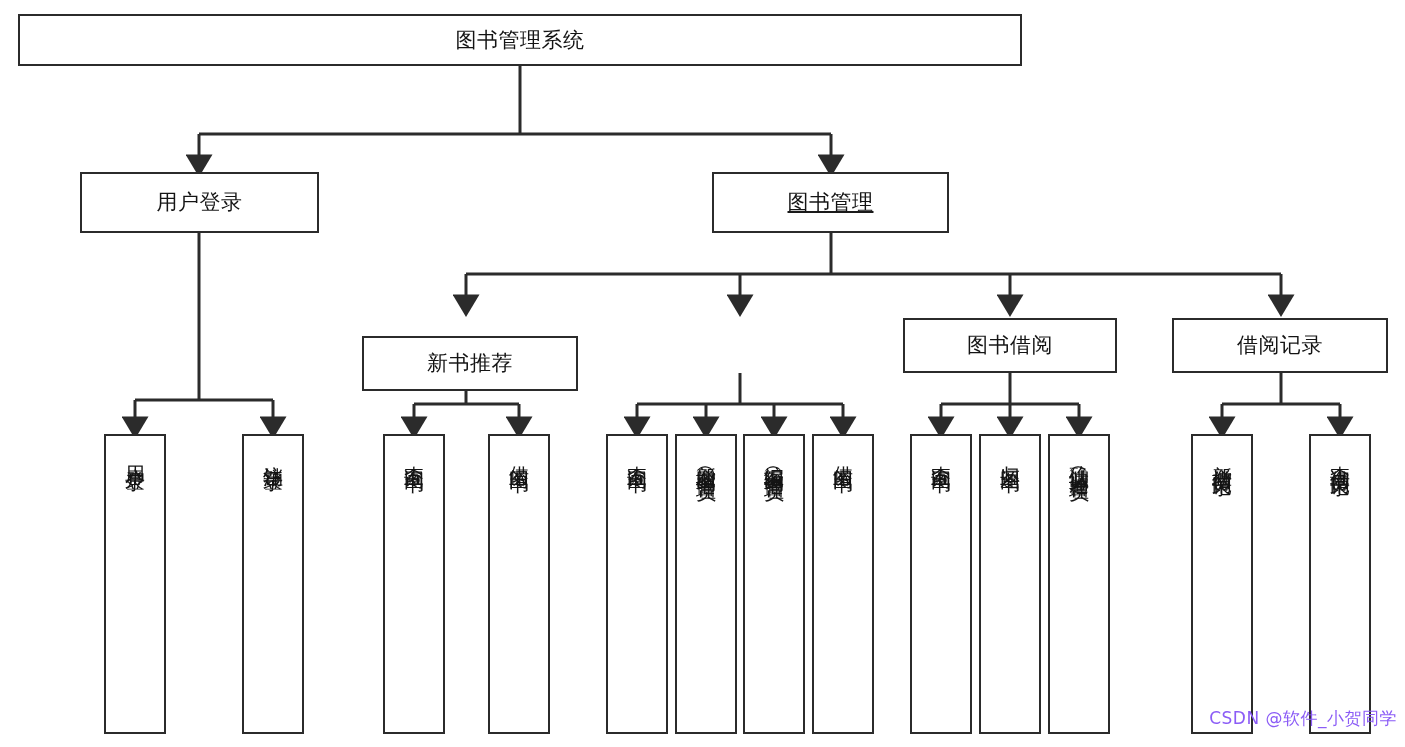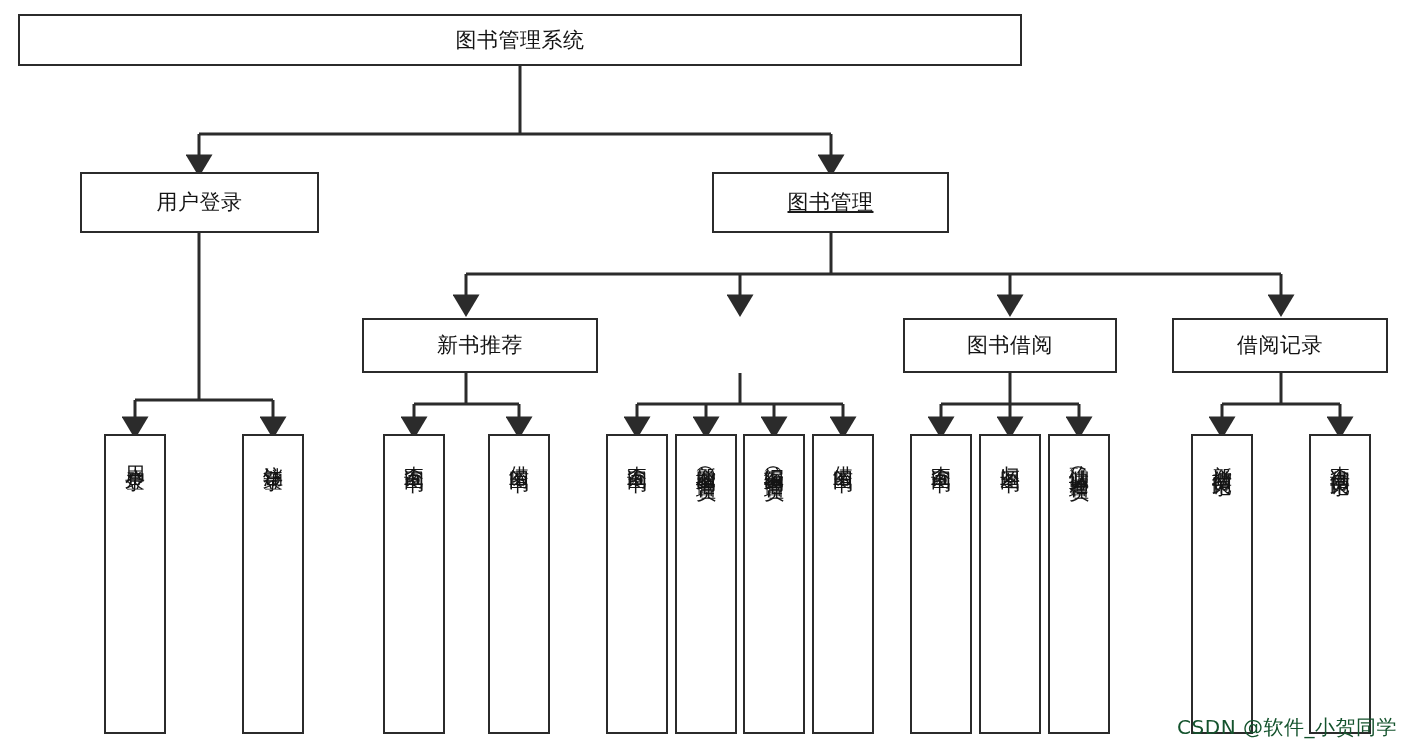--- a/index.html
+++ b/index.html
@@ -57,23 +57,23 @@
     text-orientation: upright;
     font-size: 20px;
     line-height: 1.05;
     letter-spacing: 2.5px;
     white-space: nowrap;
     height: auto;
   }
   #watermark {
     position: absolute;
     right: 8px;
-    bottom: 6px;
-    font-size: 20px;
-    color: #14532d;
+    bottom: 17px;
+    font-size: 17px;
+    color: #8b5cf6;
     letter-spacing: 0.5px;
     z-index: 6;
     white-space: nowrap;
   }
 </style>
 </head>
 <body>
 
 <div id="diagram-root">
 
@@ -131,21 +131,21 @@
     <span class="node-label">图书管理系统</span>
   </div>
 
   <div class="node" style="left:80px; top:172px; width:239px; height:61px;">
     <span class="node-label">用户登录</span>
   </div>
   <div class="node" style="left:712px; top:172px; width:237px; height:61px;text-decoration:underline;">
     <span class="node-label">图书管理</span>
   </div>
 
-  <div class="node" style="left:362px; top:318px; width:236px; height:55px;">
+  <div class="node" style="left:362px; top:336px; width:216px; height:55px;">
     <span class="node-label">新书推荐</span>
   </div>
   <div class="node" style="left:903px; top:318px; width:214px; height:55px;">
     <span class="node-label">图书借阅</span>
   </div>
   <div class="node" style="left:1172px; top:318px; width:216px; height:55px;">
     <span class="node-label">借阅记录</span>
   </div>
 
   <div class="node vertical" style="left:104px; top:434px; width:62px; height:300px;">

